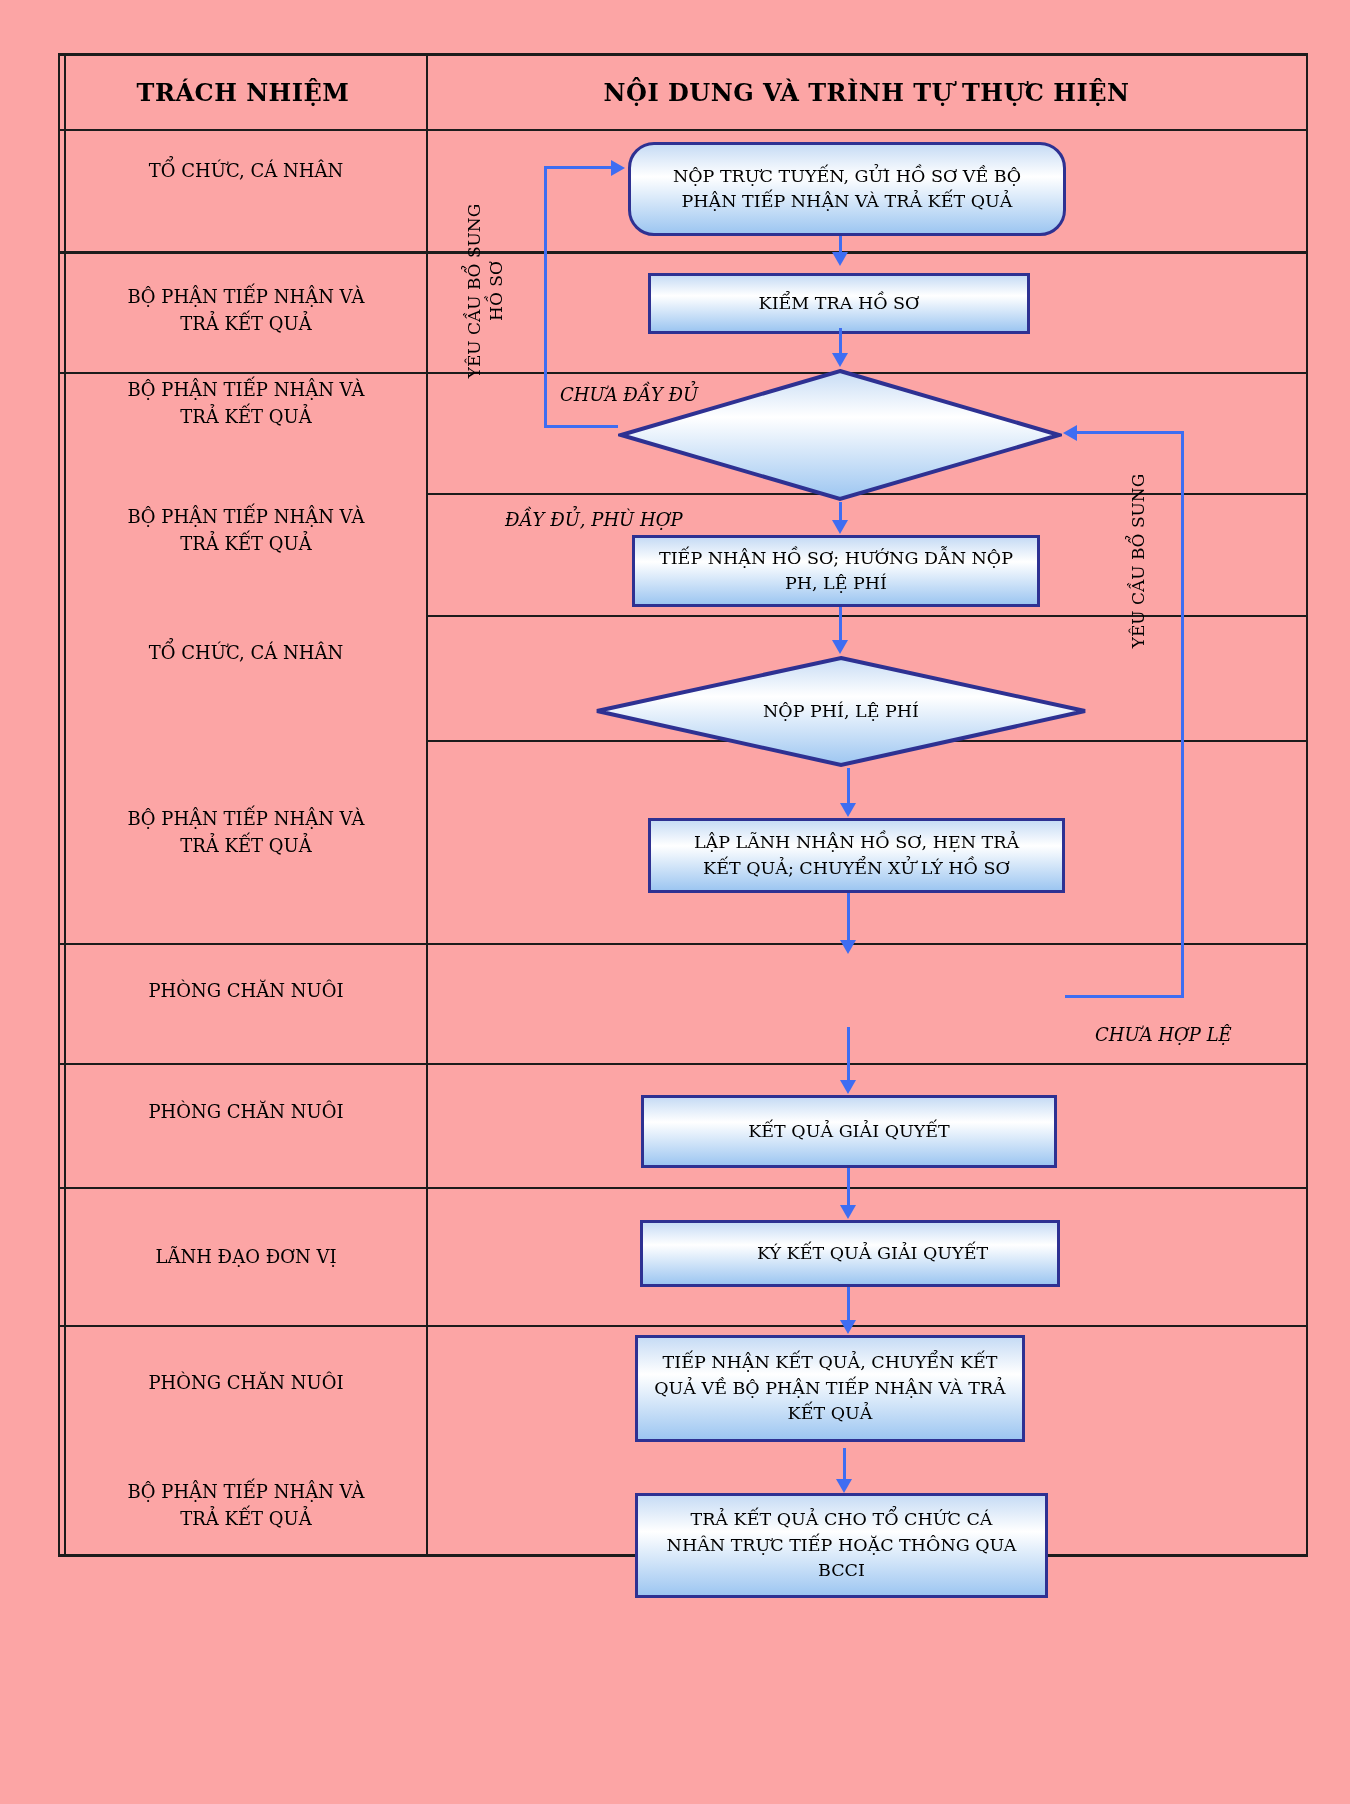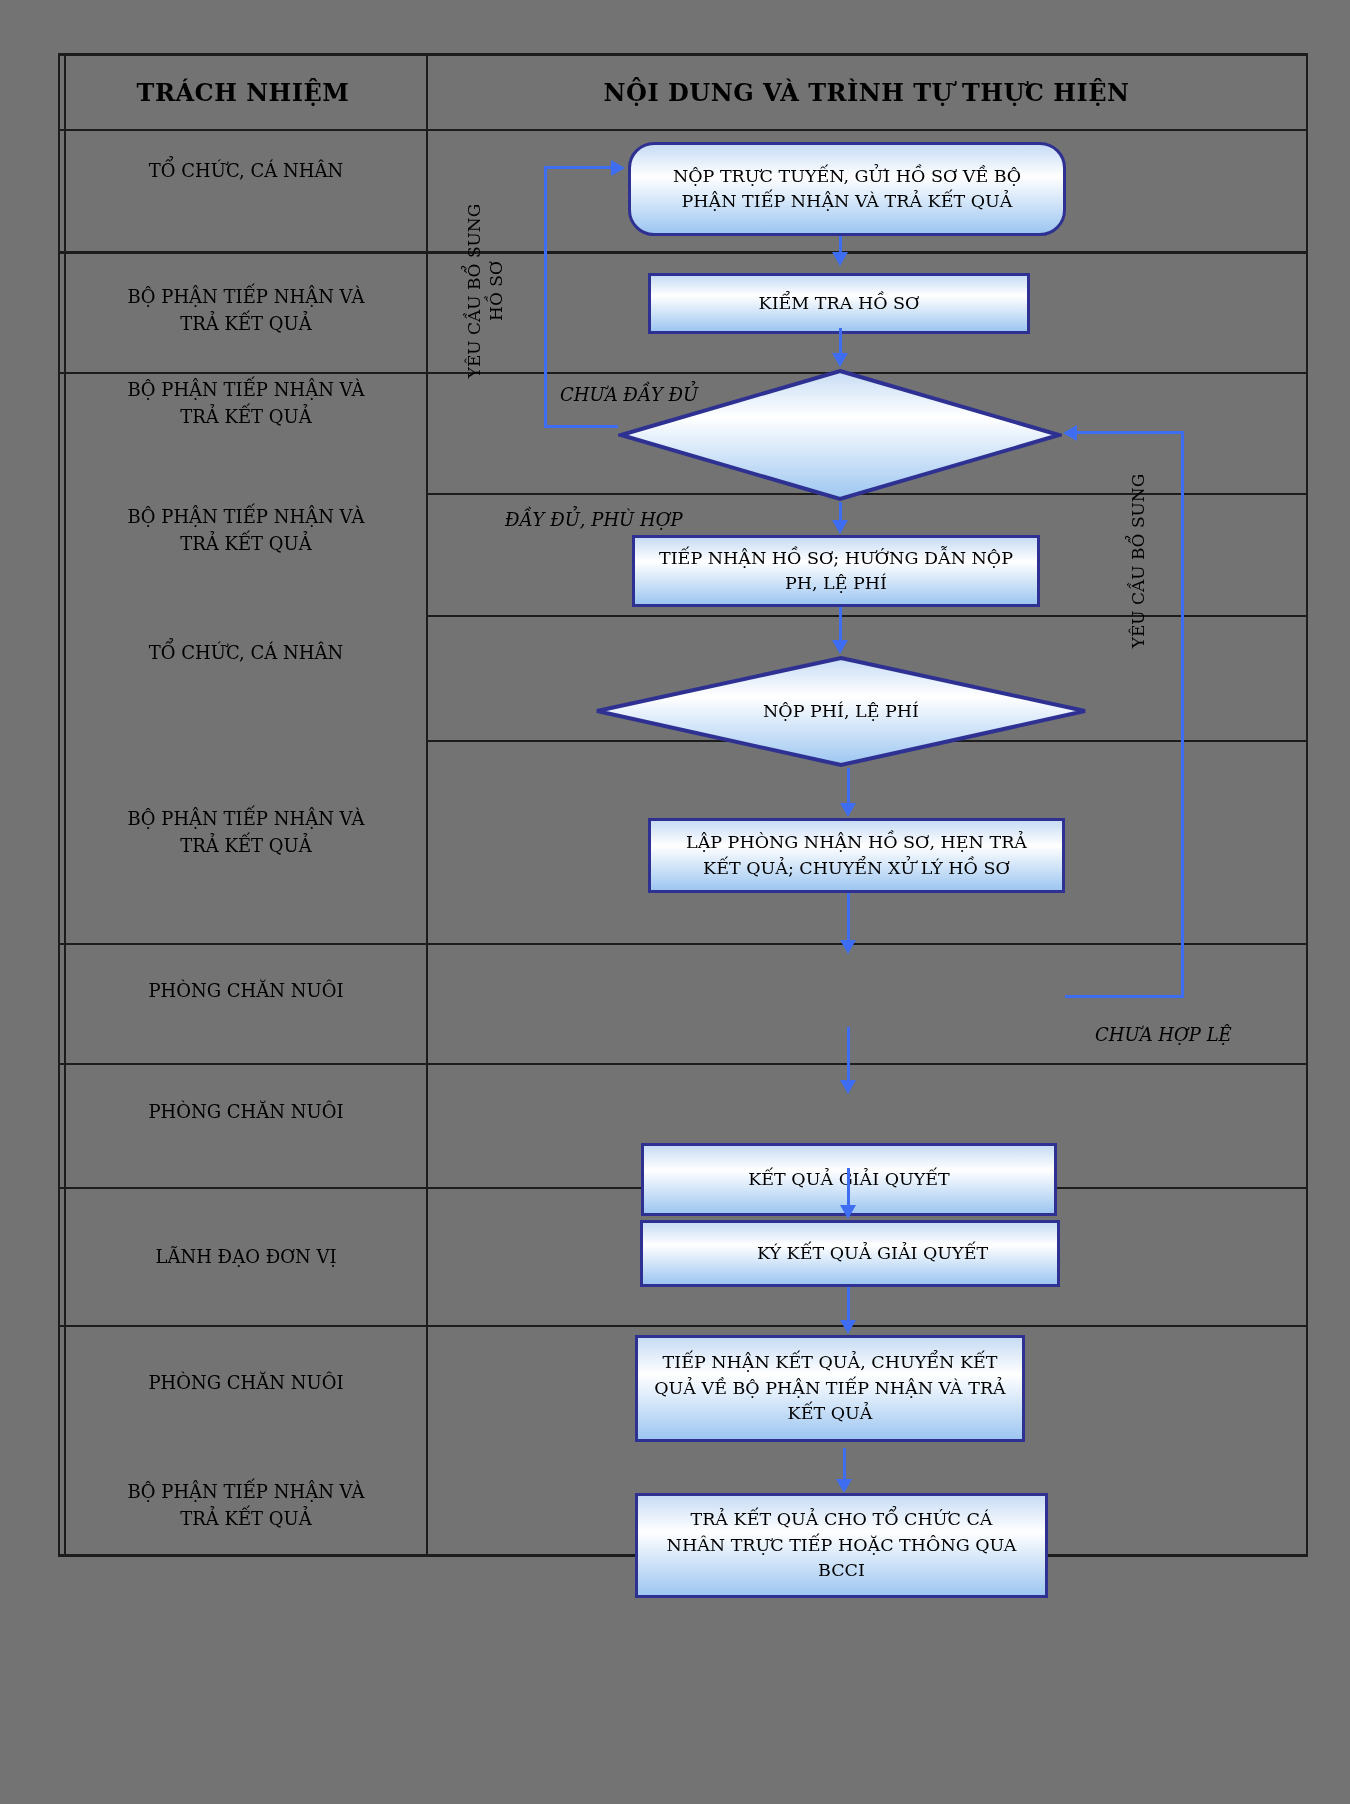--- a/index.html
+++ b/index.html
@@ -1,17 +1,17 @@
 <!DOCTYPE html>
 <html style="--line: #1c1c1c; --node-border: #2e3192; --node-fill-top: #c7dcf5; --node-fill-bottom: #9dc6f1; --arrow: #3e6df2;"><head>
 <meta charset="utf-8">
 <style>
   html,body{margin:0;padding:0;background:#ffffff;}
   #canvas{
-    position:relative;width:1350px;height:1804px;background:#737373;
+    position:relative;width:1350px;height:1804px;background:#fca5a5;
     font-family:"DejaVu Serif","Liberation Serif",serif;color:#000;
     overflow:hidden;
   }
   
   .hline{position:absolute;height:2px;background:var(--line,#1c1c1c);z-index:1;}
   .vline{position:absolute;width:2px;background:var(--line,#1c1c1c);z-index:1;}
   .thick{height:3px;}
   
   .header-cell{
     position:absolute;display:flex;align-items:center;justify-content:center;
@@ -126,25 +126,25 @@
   </svg>
 
   <div class="node" style="left:632px;top:535px;width:408px;height:72px;">TIẾP NHẬN HỒ SƠ; HƯỚNG DẪN NỘP
 PH, LỆ PHÍ</div>
 
   <svg class="diamond-svg" style="left:594px;top:655px;" width="494" height="113" viewBox="0 0 494 113">
     <polygon points="247,3 491,56 247,110 3,56"></polygon>
   </svg>
   <div class="diamond-label" style="left:594px;top:655px;width:494px;height:113px;">NỘP PHÍ, LỆ PHÍ</div>
 
-  <div class="node" style="left:648px;top:818px;width:417px;height:75px;">LẬP PHÒNG NHẬN HỒ SƠ, HẸN TRẢ
+  <div class="node" style="left:648px;top:818px;width:417px;height:75px;">LẬP LÃNH NHẬN HỒ SƠ, HẸN TRẢ
 KẾT QUẢ; CHUYỂN XỬ LÝ HỒ SƠ</div>
 
 
-  <div class="node" style="left:641px;top:1095px;width:416px;height:73px;margin-top:48px;">KẾT QUẢ GIẢI QUYẾT</div>
+  <div class="node" style="left:641px;top:1095px;width:416px;height:73px;">KẾT QUẢ GIẢI QUYẾT</div>
 
   <div class="node" style="left:640px;top:1220px;width:420px;height:67px;padding-left:45px;">KÝ KẾT QUẢ GIẢI QUYẾT</div>
 
   <div class="node" style="left:635px;top:1335px;width:390px;height:107px;">TIẾP NHẬN KẾT QUẢ, CHUYỂN KẾT
 QUẢ VỀ BỘ PHẬN TIẾP NHẬN VÀ TRẢ
 KẾT QUẢ</div>
 
   <div class="node" style="left:635px;top:1493px;width:413px;height:105px;">TRẢ KẾT QUẢ CHO TỔ CHỨC CÁ
 NHÂN TRỰC TIẾP HOẶC THÔNG QUA
 BCCI</div>

